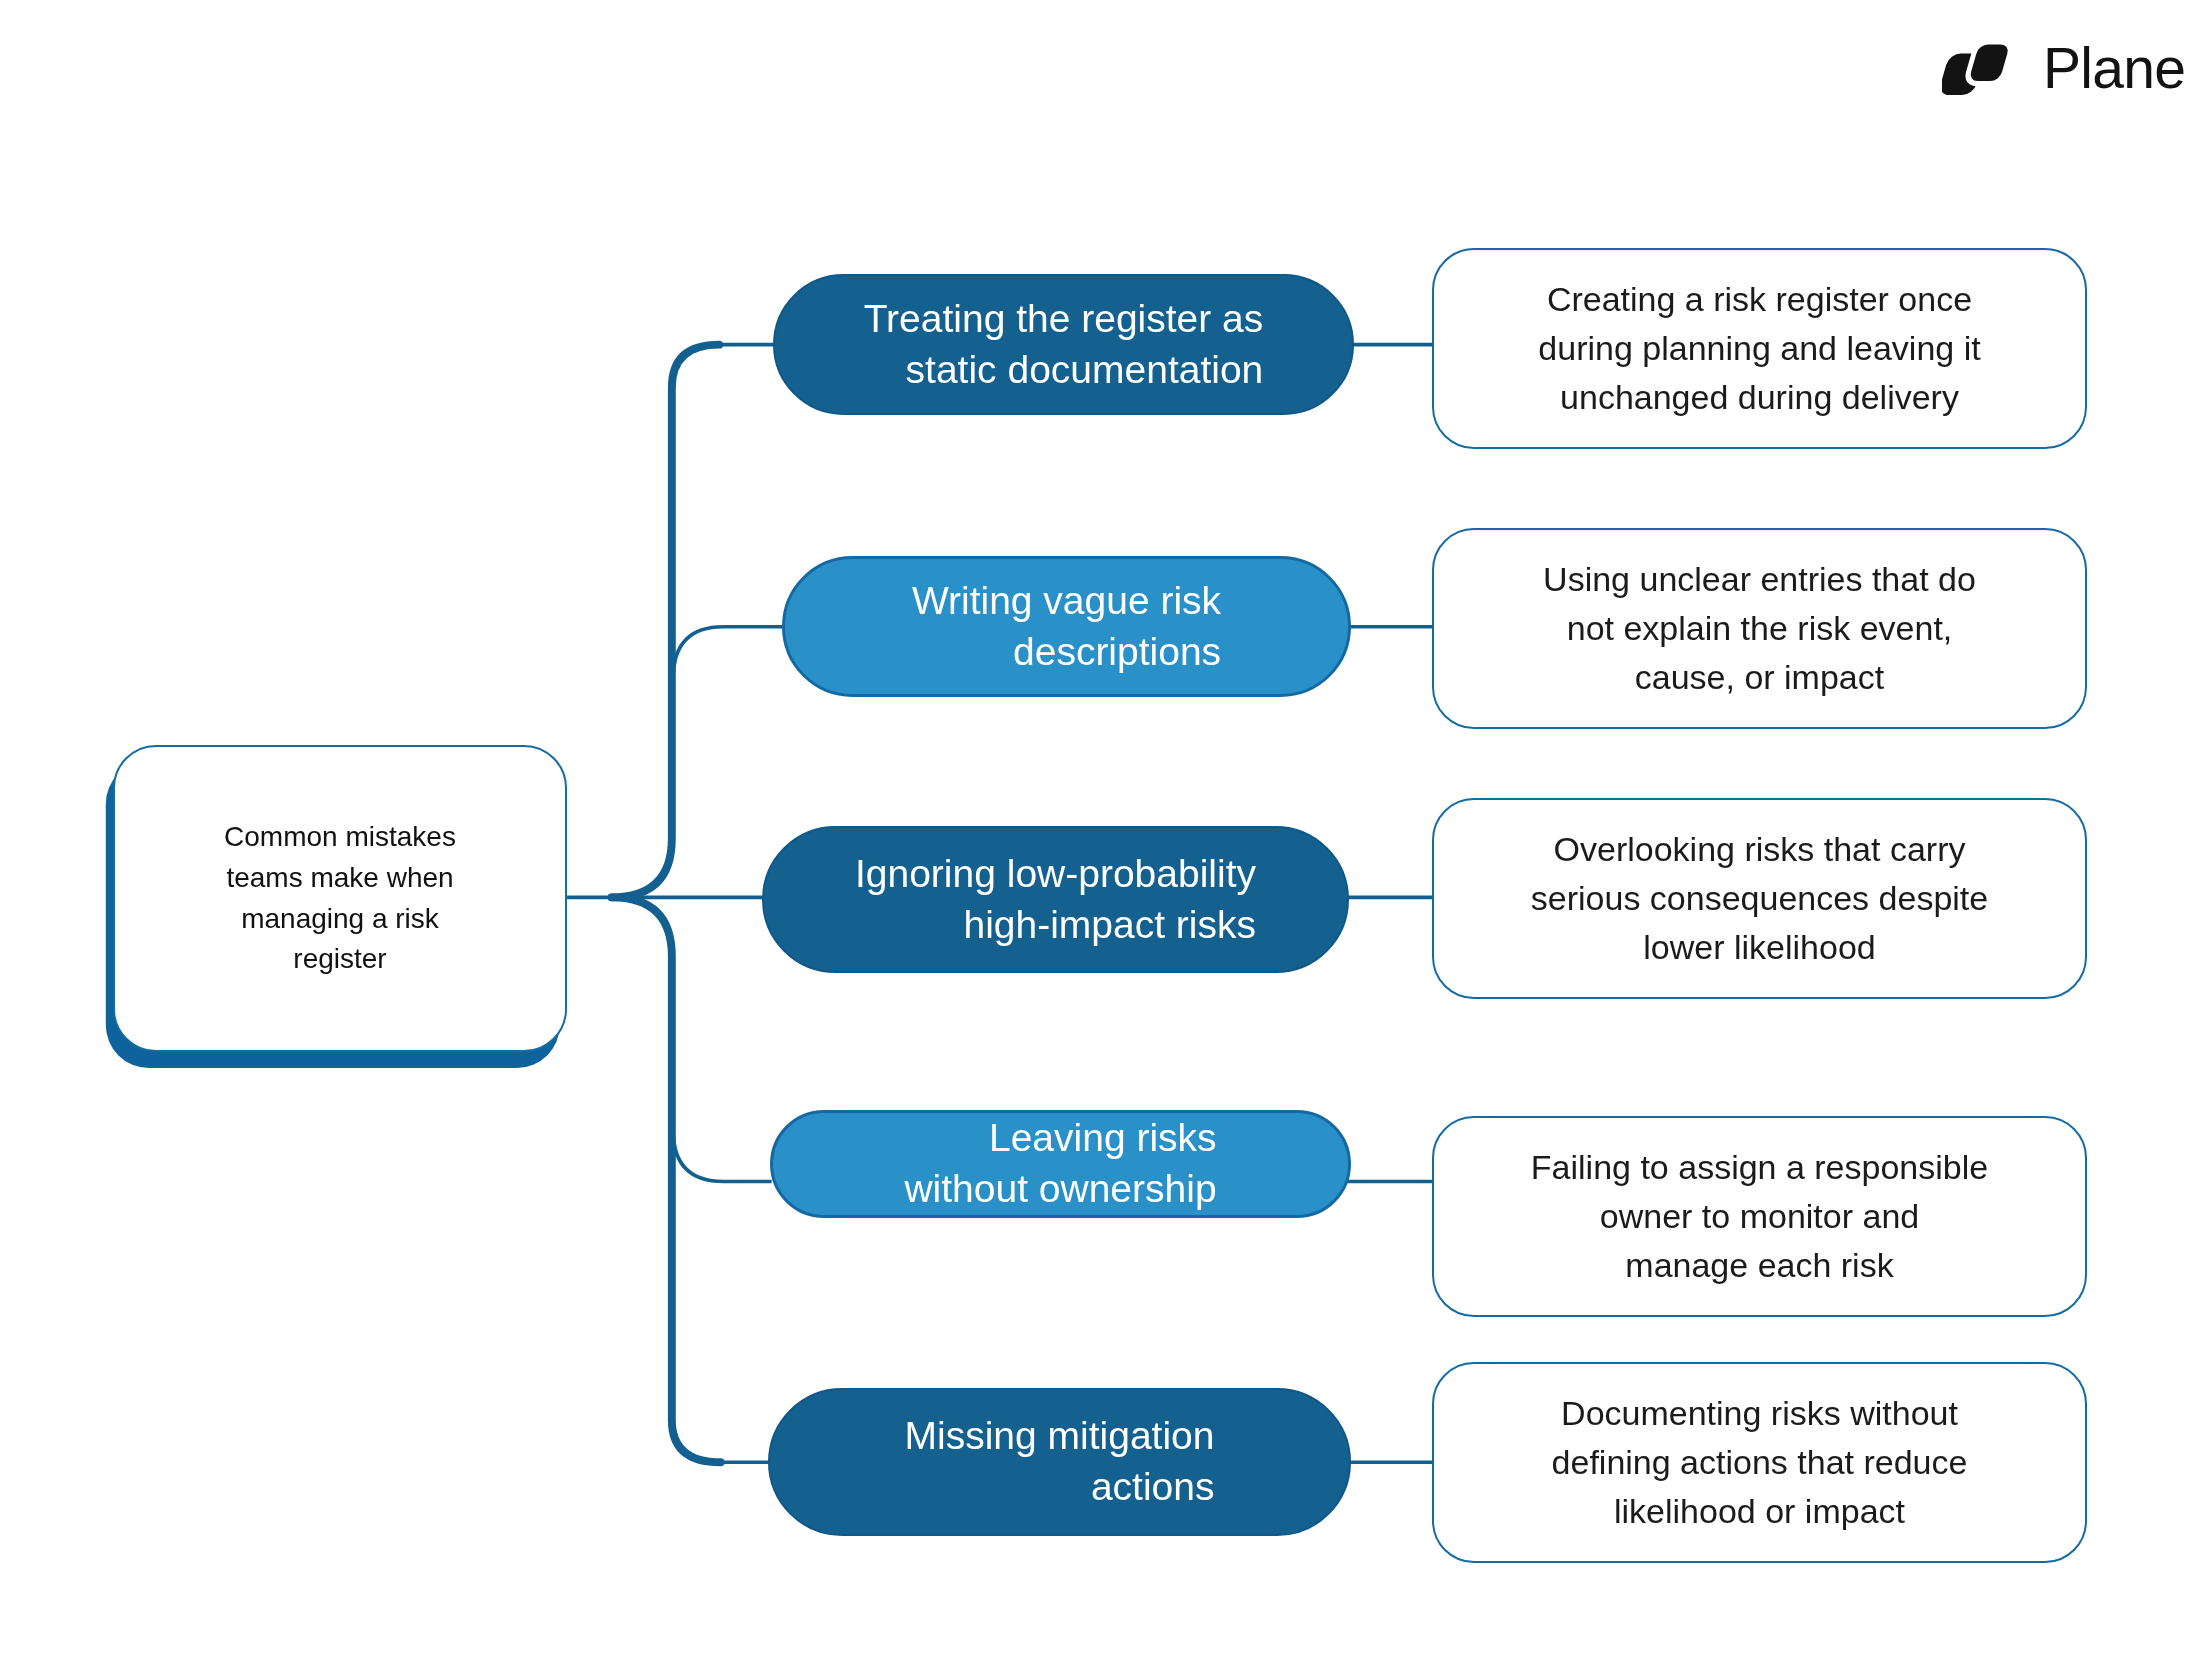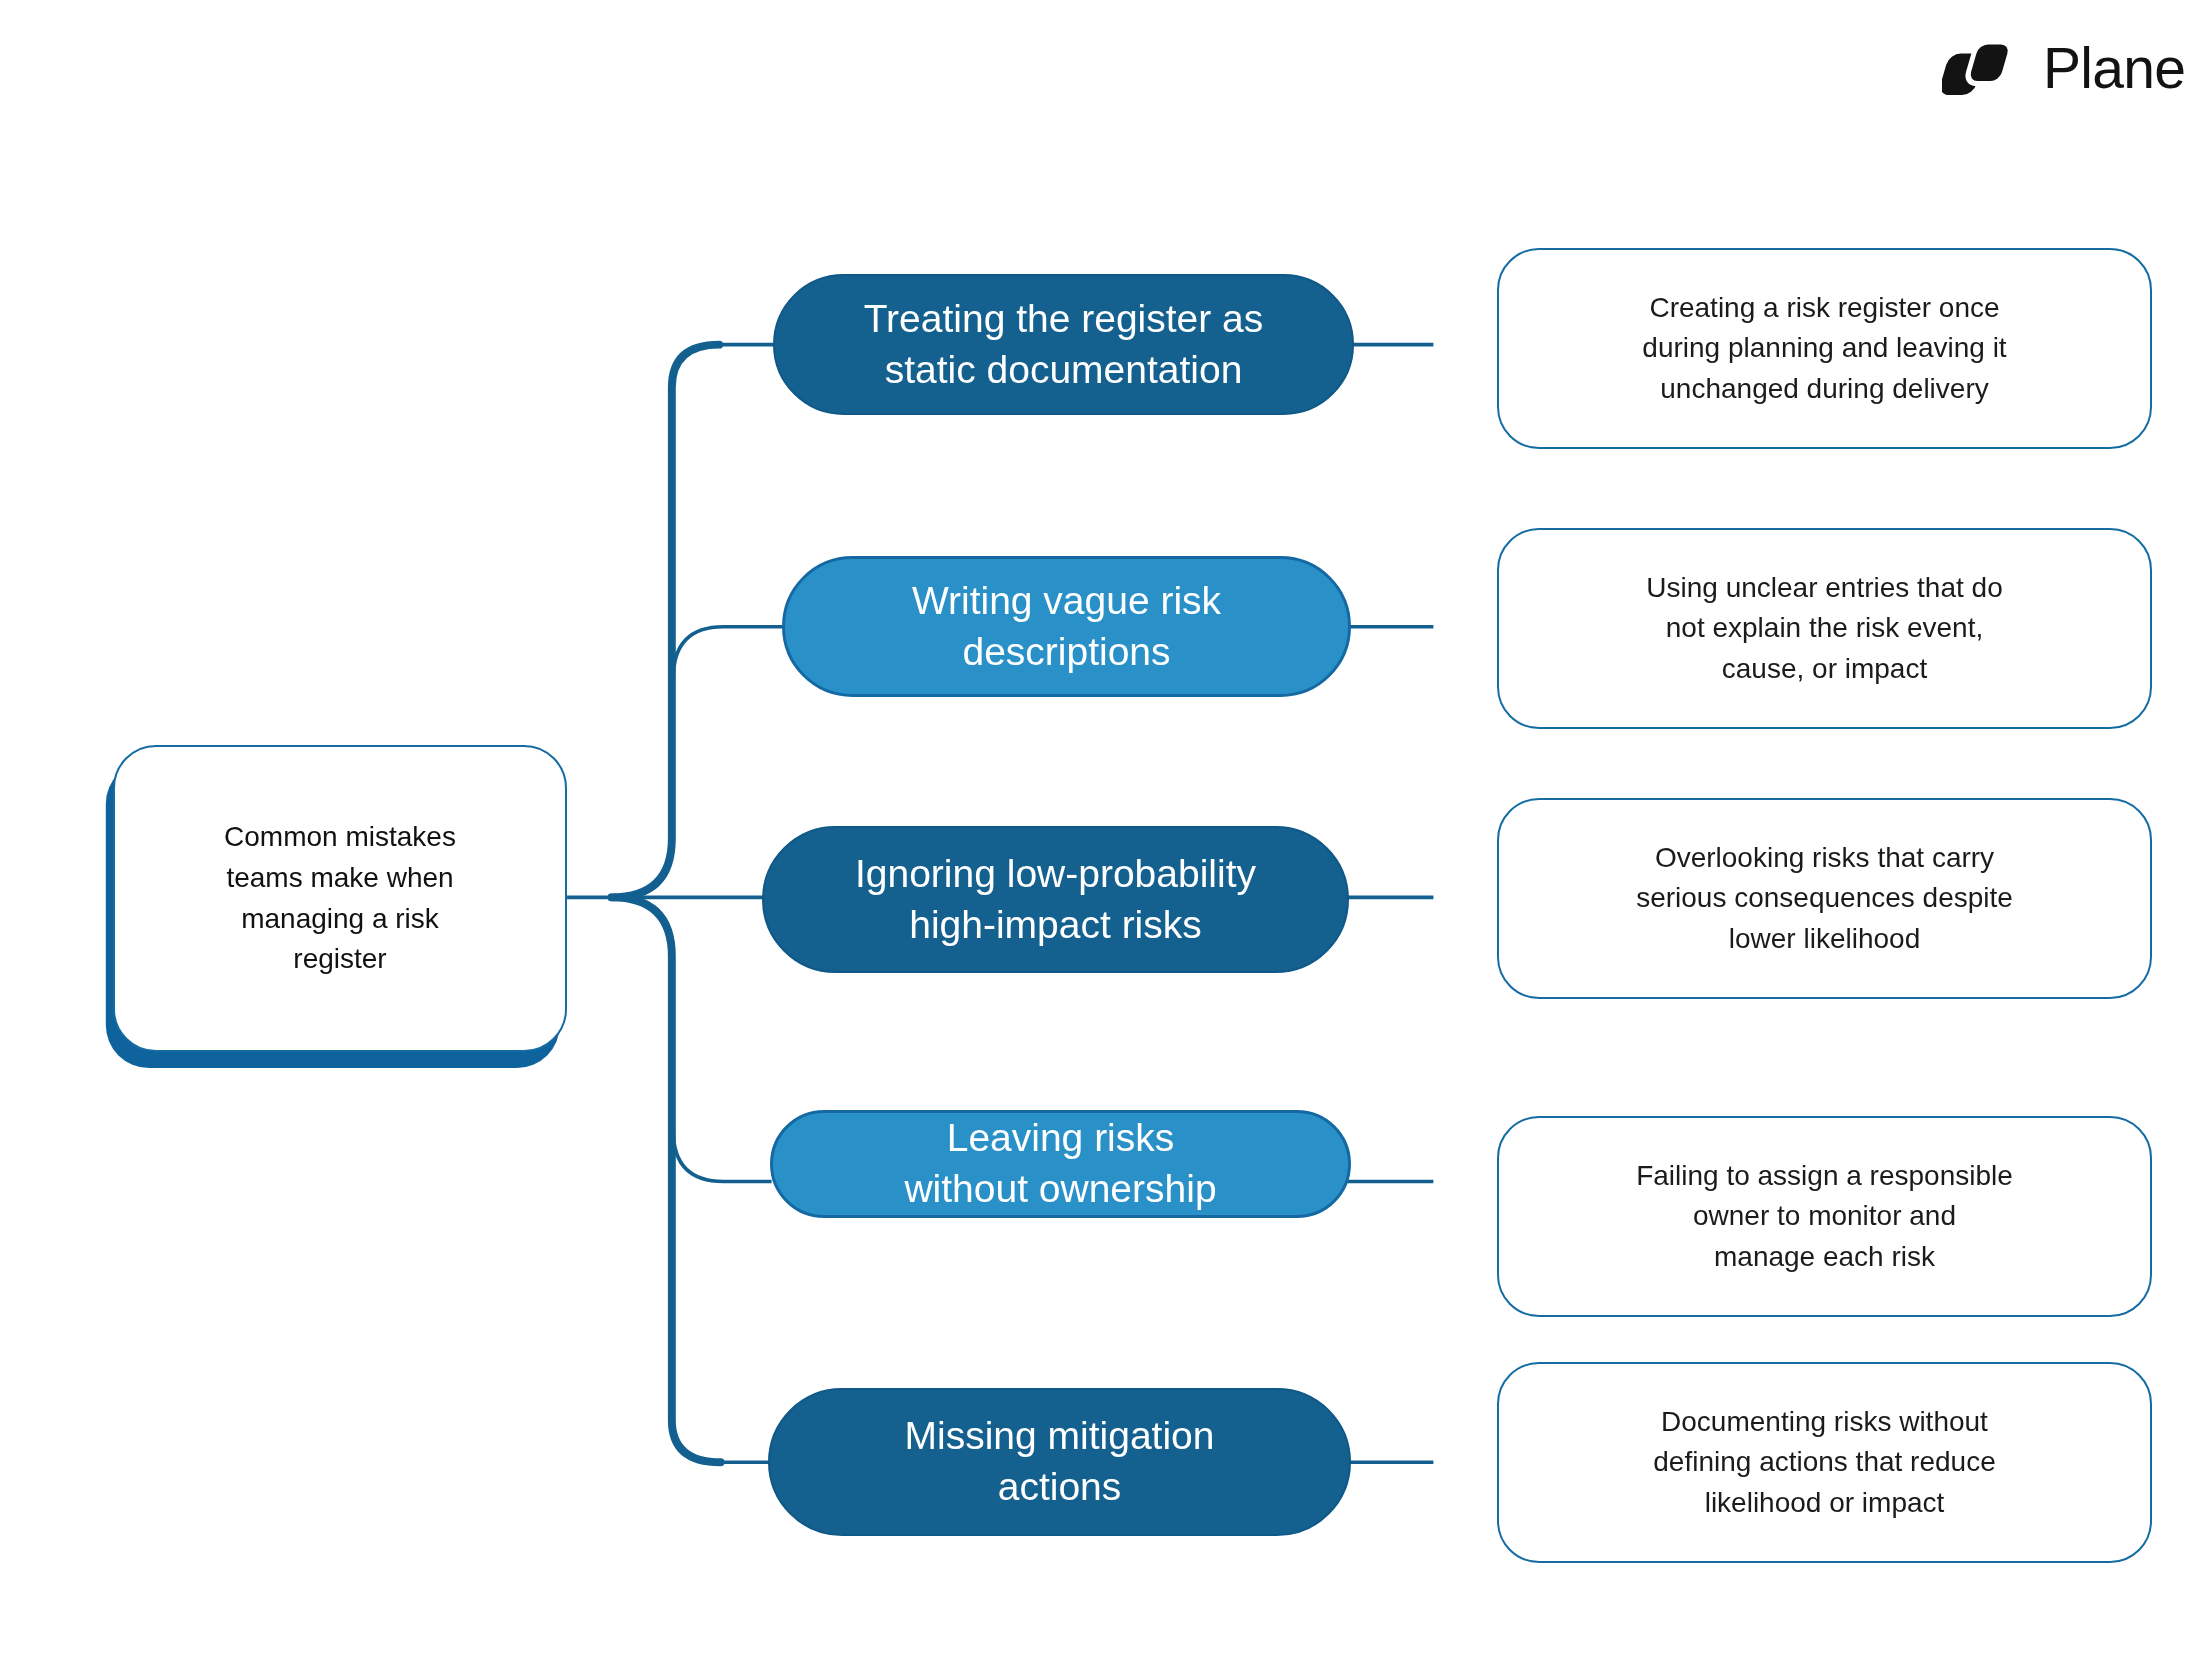--- a/index.html
+++ b/index.html
@@ -20,38 +20,38 @@
     background:#ffffff;border:2.9px solid #146CA2;border-radius:43px;
     box-shadow:-7.2px 16px 0 0 #0E639C;
     display:flex;align-items:center;justify-content:center;text-align:center;
     font-size:28px;line-height:1.46;color:#111111;white-space:pre-line;
     box-sizing:border-box;padding:7.2px 14.4px;
   }
 
   
   .pill{
     position:absolute;border-radius:86px;
-    display:flex;align-items:center;justify-content:center;text-align:center;
+    display:flex;align-items:center;justify-content:center;text-align:right;
     color:#ffffff;font-size:39px;line-height:1.3;white-space:pre-line;
     box-sizing:border-box;padding:7.2px 21.5px;
   }
   .pill.dark{background:#14608F;border:2.2px solid #0F5887;}
   .pill.light{background:#2A90C8;border:3.6px solid #1569A3;}
   .pill-1{left:773px;top:274px;width:581px;height:141px;}
   .pill-2{left:782px;top:556px;width:569px;height:141px;}
   .pill-3{left:762px;top:826px;width:587px;height:147px;}
   .pill-4{left:770px;top:1110px;width:581px;height:108px;}
   .pill-5{left:768px;top:1388px;width:583px;height:148px;}
 
   
   .desc{
-    position:absolute;left:1497px;width:655px;height:201px;
+    position:absolute;left:1432px;width:655px;height:201px;
     background:#ffffff;border:2.9px solid #146CA2;border-radius:42px;
     display:flex;align-items:center;justify-content:center;text-align:center;
-    font-size:28px;line-height:1.45;color:#1b1b1b;white-space:pre-line;
+    font-size:34px;line-height:1.45;color:#1b1b1b;white-space:pre-line;
     box-sizing:border-box;padding:7.2px 20px;
   }
   .desc-1{top:248px;}
   .desc-2{top:528px;}
   .desc-3{top:798px;}
   .desc-4{top:1081px;margin-top:35px;}
   .desc-5{top:1362px;}
 </style>
 </head>
 <body>

